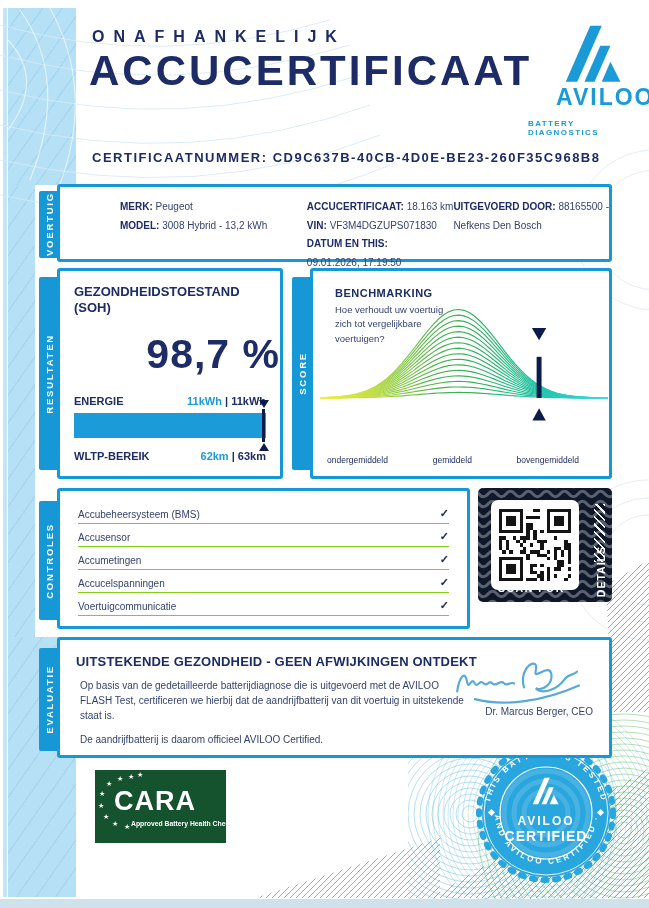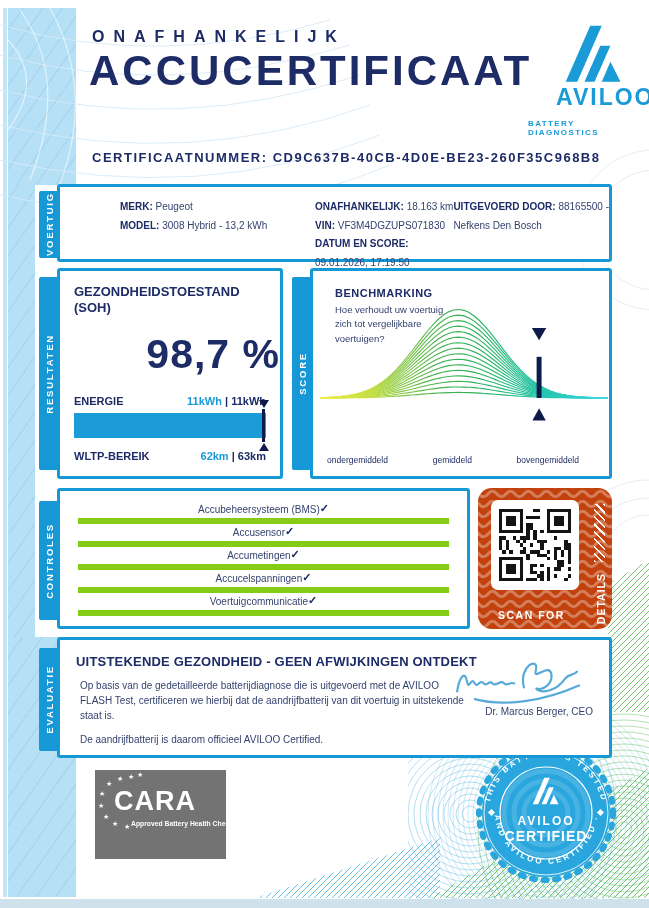--- a/index.html
+++ b/index.html
@@ -62,42 +62,42 @@
   #box-score .tab{top:6px;height:193px;}
   #bench-title{position:absolute;left:22px;top:16px;font-size:11px;font-weight:700;color:#1d2b66;letter-spacing:.5px;z-index:3;}
   #bench-sub{position:absolute;left:22px;top:32px;width:122px;font-size:9.5px;color:#35426f;line-height:1.5;z-index:3;}
   #bell-svg{position:absolute;left:7px;top:28px;z-index:2;}
   #bench-labels{position:absolute;left:14px;right:30px;bottom:11px;display:flex;justify-content:space-between;font-size:8.5px;color:#1d2b66;z-index:3;}
 
   
   #box-controles{left:57px;top:488px;width:413px;height:141px;}
   #box-controles .tab{top:10px;height:119px;}
   #check-list{padding:10px 18px 0 18px;}
-  .check-row{display:flex;justify-content:center;align-items:flex-end;height:23px;border-bottom:6px solid #84cc16;font-size:10px;color:#35426f;padding-bottom:3px;}
+  .check-row{display:flex;justify-content:space-between;align-items:flex-end;height:23px;border-bottom:1px solid #84cc16;font-size:10px;color:#35426f;padding-bottom:3px;}
   .check-row .chk{color:#1d2b66;font-weight:700;font-size:11px;}
 
   
-  #qr-panel{position:absolute;left:478px;top:488px;width:134px;height:141px;background:#c2410c;border-radius:14px;overflow:hidden;}
+  #qr-panel{position:absolute;left:478px;top:488px;width:134px;height:114px;background:#0f172a;border-radius:5px;overflow:hidden;}
   #qr-card{position:absolute;left:13px;top:12px;width:88px;height:90px;background:#fff;border-radius:7px;}
   #qr-svg{position:absolute;left:8px;top:9px;}
   #scan-for{position:absolute;left:20px;bottom:8px;color:#fff;font-size:10.5px;font-weight:800;letter-spacing:1.5px;}
   #details{position:absolute;right:5px;bottom:5px;color:#fff;font-size:10.5px;font-weight:800;letter-spacing:1px;writing-mode:vertical-rl;transform:rotate(180deg);}
   #details-hatch{position:absolute;right:7px;top:16px;width:11px;height:58px;background:repeating-linear-gradient(45deg,rgba(255,255,255,.95) 0 1.6px,transparent 1.6px 5.2px);}
 
   
   #box-evaluatie{left:57px;top:637px;width:555px;height:121px;}
   #box-evaluatie .tab{top:8px;height:103px;}
   #eval-title{padding:14px 0 0 16px;font-size:13px;font-weight:700;color:#1d2b66;letter-spacing:.2px;}
   #eval-p1{margin:9px 0 0 20px;width:392px;font-size:10px;color:#35426f;line-height:1.5;}
   #eval-p2{margin:11px 0 0 20px;width:392px;font-size:10px;color:#35426f;}
   #signature{position:absolute;right:18px;top:14px;}
   #signer{position:absolute;right:16px;top:66px;font-size:10px;color:#35426f;}
 
   
-  #cara{position:absolute;left:95px;top:770px;width:131px;height:89px;background:#737373;z-index:2;}
+  #cara{position:absolute;left:95px;top:770px;width:131px;height:73px;background:#14532d;z-index:2;}
   #cara-word{position:absolute;left:19px;top:16px;color:#fff;font-size:27px;font-weight:800;letter-spacing:1px;}
   #cara-sub{position:absolute;left:36px;top:50px;color:#fff;font-size:6.8px;font-weight:600;white-space:nowrap;}
   .star{position:absolute;color:#fff;font-size:7px;}
   #badge-svg{position:absolute;left:451px;top:725px;z-index:1;}
 </style>
 </head>
 <body>
 
 <div id="page">
 
@@ -222,23 +222,23 @@
   <div id="box-voertuig" class="box z2">
     <div class="tab">
         <span>VOERTUIG</span>
       </div>
     <div id="vehicle-cols">
       <div class="vcol1">
         <div class="vline"><span class="lab">MERK:</span> <span>Peugeot</span></div>
         <div class="vline"><span class="lab">MODEL:</span> <span>3008 Hybrid - 13,2 kWh</span></div>
       </div>
       <div class="vcol2">
-        <div class="vline"><span class="lab">ONAFHANKELIJK:</span> <span>18.163 km</span></div>
+        <div class="vline"><span class="lab">ACCUCERTIFICAAT:</span> <span>18.163 km</span></div>
         <div class="vline"><span class="lab">VIN:</span> <span>VF3M4DGZUPS071830</span></div>
-        <div class="vline"><span class="lab">DATUM EN SCORE:</span></div>
+        <div class="vline"><span class="lab">DATUM EN THIS:</span></div>
         <div class="vline">09.01.2026, 17:19:50</div>
       </div>
       <div class="vcol3">
         <div class="vline"><span class="lab">UITGEVOERD DOOR:</span> <span>88165500 -</span></div>
         <div class="vline">Nefkens Den Bosch</div>
       </div>
     </div>
   </div>
 
   <div id="box-resultaten" class="box z2">

